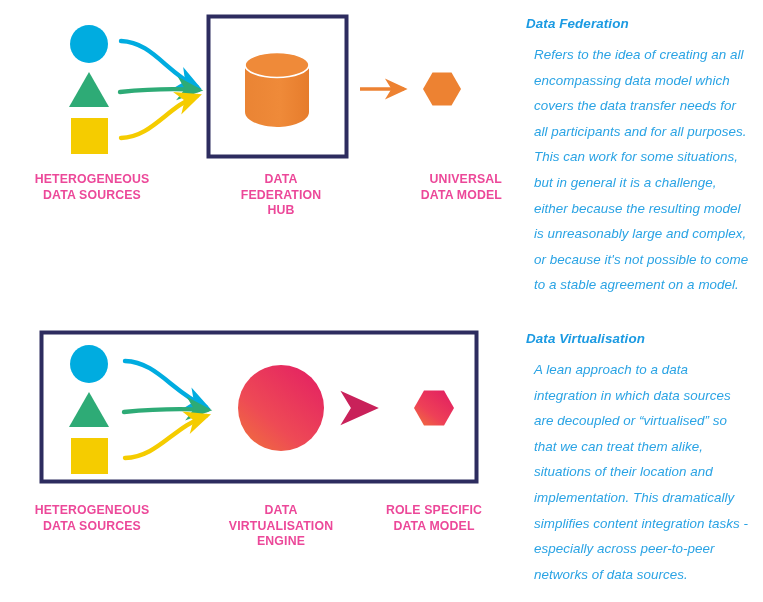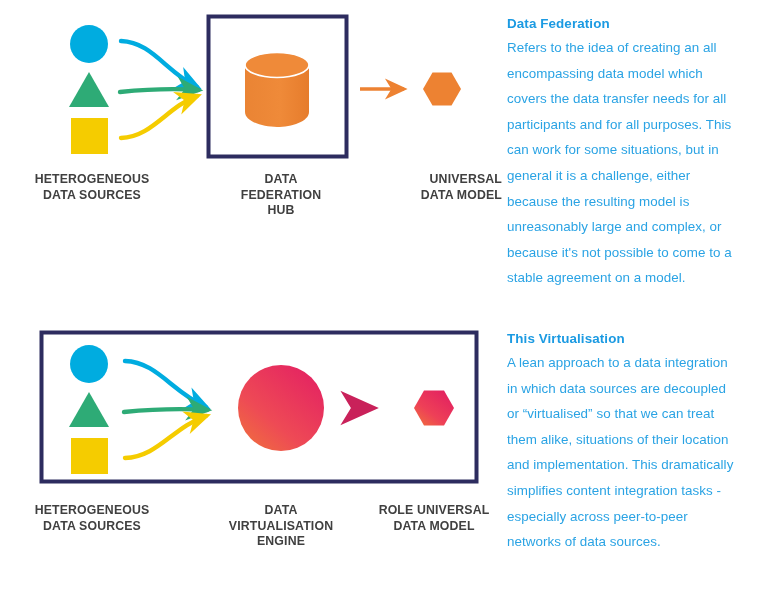--- a/index.html
+++ b/index.html
@@ -20,50 +20,50 @@
   .svg-layer{position:absolute;left:0;top:0;}
 
   
   .caption{
     position:absolute;
     text-align:center;
     font-weight:bold;
     font-size:12.3px;
     line-height:15.5px;
     letter-spacing:0.15px;
-    color:#404040;
+    color:#ec4899;
     white-space:pre-line;
   }
 
   #cap-het-1{left:8px;  top:172px; width:168px;}
   #cap-hub   {left:216px;top:172px; width:130px;}
   #cap-univ  {left:366px;top:172px; width:136px;text-align:right;}
 
   #cap-het-2{left:8px;  top:503px; width:168px;}
   #cap-engine{left:216px;top:503px; width:130px;}
   #cap-role  {left:366px;top:503px; width:136px;}
 
   
-  .textblock{position:absolute;width:232px;left:507px;}
+  .textblock{position:absolute;width:232px;left:526px;font-style:italic;}
   #text-federation{top:14px;}
   #text-virtualisation{top:329px;}
 
   .tb-title{
     font-weight:bold;
     font-size:13.4px;
     line-height:20px;
     color:#1b9ae2;
     margin:0 0 1px 0;
     letter-spacing:0.1px;
   }
   .tb-body{
     font-size:13.4px;
     line-height:25.6px;
     color:#2aa3e4;
-    margin:0;
+    margin:8px;
     letter-spacing:0.05px;
   }
 </style>
 </head>
 <body>
 
 <div class="stage">
 
   <div class="diagram" id="diagram-federation">
 
@@ -167,26 +167,26 @@
 
       <path d="M414,98 L424,80.5 L444,80.5 L454,98 L444,115.5 L424,115.5 Z" fill="url(#grad-hex)"></path>
     </svg>
   </div>
 
   <div class="caption" id="cap-het-2">HETEROGENEOUS
 DATA SOURCES</div>
   <div class="caption" id="cap-engine">DATA
 VIRTUALISATION
 ENGINE</div>
-  <div class="caption" id="cap-role">ROLE UNIVERSAL
+  <div class="caption" id="cap-role">ROLE SPECIFIC
 DATA MODEL</div>
 
   <div class="textblock" id="text-federation">
     <p class="tb-title">Data Federation</p>
     <p class="tb-body">Refers to the idea of creating an all encompassing data model which covers the data transfer needs for all participants and for all purposes. This can work for some situations, but in general it is a challenge, either because the resulting model is unreasonably large and complex, or because it's not possible to come to a stable agreement on a model.</p>
   </div>
 
   <div class="textblock" id="text-virtualisation">
-    <p class="tb-title">This Virtualisation</p>
+    <p class="tb-title">Data Virtualisation</p>
     <p class="tb-body">A lean approach to a data integration in which data sources are decoupled or “virtualised” so that we can treat them alike, situations of their location and implementation. This dramatically simplifies content integration tasks - especially across peer-to-peer networks of data sources.</p>
   </div>
 
 </div>
 
 </body></html>

